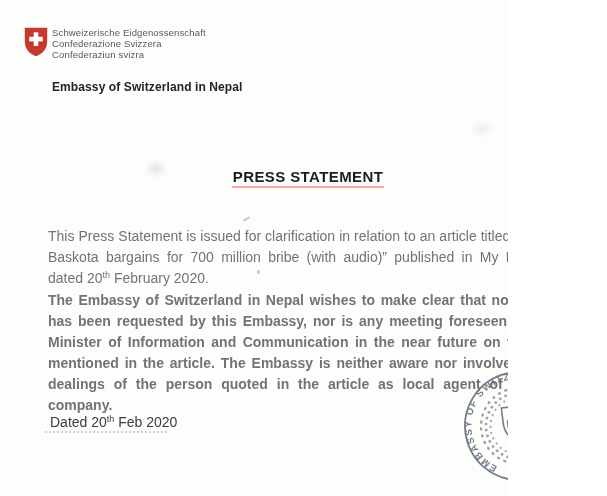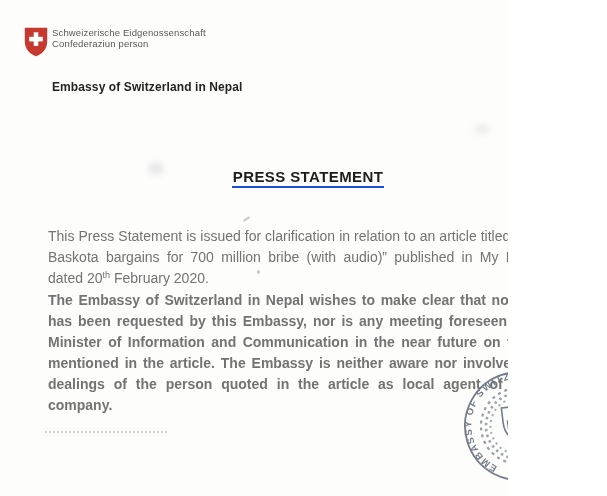--- a/index.html
+++ b/index.html
@@ -19,21 +19,21 @@
   }
   .org-name {
     position:absolute; left:52px; top:80px;
     font-size:12px; font-weight:bold; color:#242424; letter-spacing:.1px;
   }
   
   .title-row { position:absolute; left:48px; width:520px; top:168px; text-align:center; }
   .title-row .title {
     display:inline-block;
     font-size:15px; font-weight:bold; letter-spacing:.4px;
-    color:#1d1d1d; border-bottom:2px solid #1d4ed8; padding:0 1px 1px 1px;
+    color:#1d1d1d; border-bottom:2px solid #fca5a5; padding:0 1px 1px 1px;
   }
   
   .para {
     position:absolute; left:48px; width:520px;
     font-size:14px; line-height:21px; color:#737373;
     text-align:justify;
   }
   .p1 { top:226px; }
   .p2 { top:290px;font-weight:bold; }
   .dated { position:absolute; left:50px; top:414px; font-size:14px; color:#3c3c3c; }
@@ -56,33 +56,35 @@
 <div class="page">
 
   <svg class="coat" viewBox="0 0 24 30" aria-hidden="true">
     <path d="M0.8 0.8 H23.2 V14 C23.2 22.5 18.6 26.6 12 29.2 C5.4 26.6 0.8 22.5 0.8 14 Z" fill="#c5392e"></path>
     <rect x="9.7" y="5.3" width="4.6" height="13.6" fill="#ffffff"></rect>
     <rect x="5.2" y="9.8" width="13.6" height="4.6" fill="#ffffff"></rect>
   </svg>
 
   <div class="wordmark">
     <div>Schweizerische Eidgenossenschaft</div>
-    <div>Confederaziun person</div>
+    <div>Confederazione Svizzera</div>
+    <div>Confederaziun svizra</div>
   </div>
 
   <div class="org-name">Embassy of Switzerland in Nepal</div>
 
   <div class="title-row">
     <span class="title">PRESS STATEMENT</span>
   </div>
 
   <p class="para p1"><span>This Press Statement is issued for clarification in relation to an article titled “Minister Baskota bargains for 700 million bribe (with audio)” published in My Republica dated 20</span><sup class="ord">th</sup><span> February 2020.</span></p>
 
   <p class="para p2">The Embassy of Switzerland in Nepal wishes to make clear that no meeting has been requested by this Embassy, nor is any meeting foreseen with the Minister of Information and Communication in the near future on the topic mentioned in the article. The Embassy is neither aware nor involved in any dealings of the person quoted in the article as local agent of a Swiss company.</p>
 
+  <p class="dated"><span>Dated 20</span><sup class="ord">th</sup><span> Feb 2020</span></p>
 
   <svg class="stamp" viewBox="0 0 140 140" aria-hidden="true">
     <defs>
       <path id="ringPath" d="M 37.5 102.5 A 46 46 0 1 1 102.5 37.5 A 46 46 0 1 1 37.5 102.5"></path>
     </defs>
     <g transform="rotate(-17 70 70)" fill="none" stroke="#5d6877">
       <circle cx="70" cy="70" r="54" stroke-width="1.8"></circle>
       <circle cx="70" cy="70" r="38" stroke-width="2.2" stroke-dasharray="3 4" opacity="0.75"></circle>
       <circle cx="70" cy="70" r="33" stroke-width="2.6" stroke-dasharray="2.5 3.5" opacity="0.7"></circle>
       <circle cx="70" cy="70" r="28.5" stroke-width="2" stroke-dasharray="2 4" opacity="0.65"></circle>

